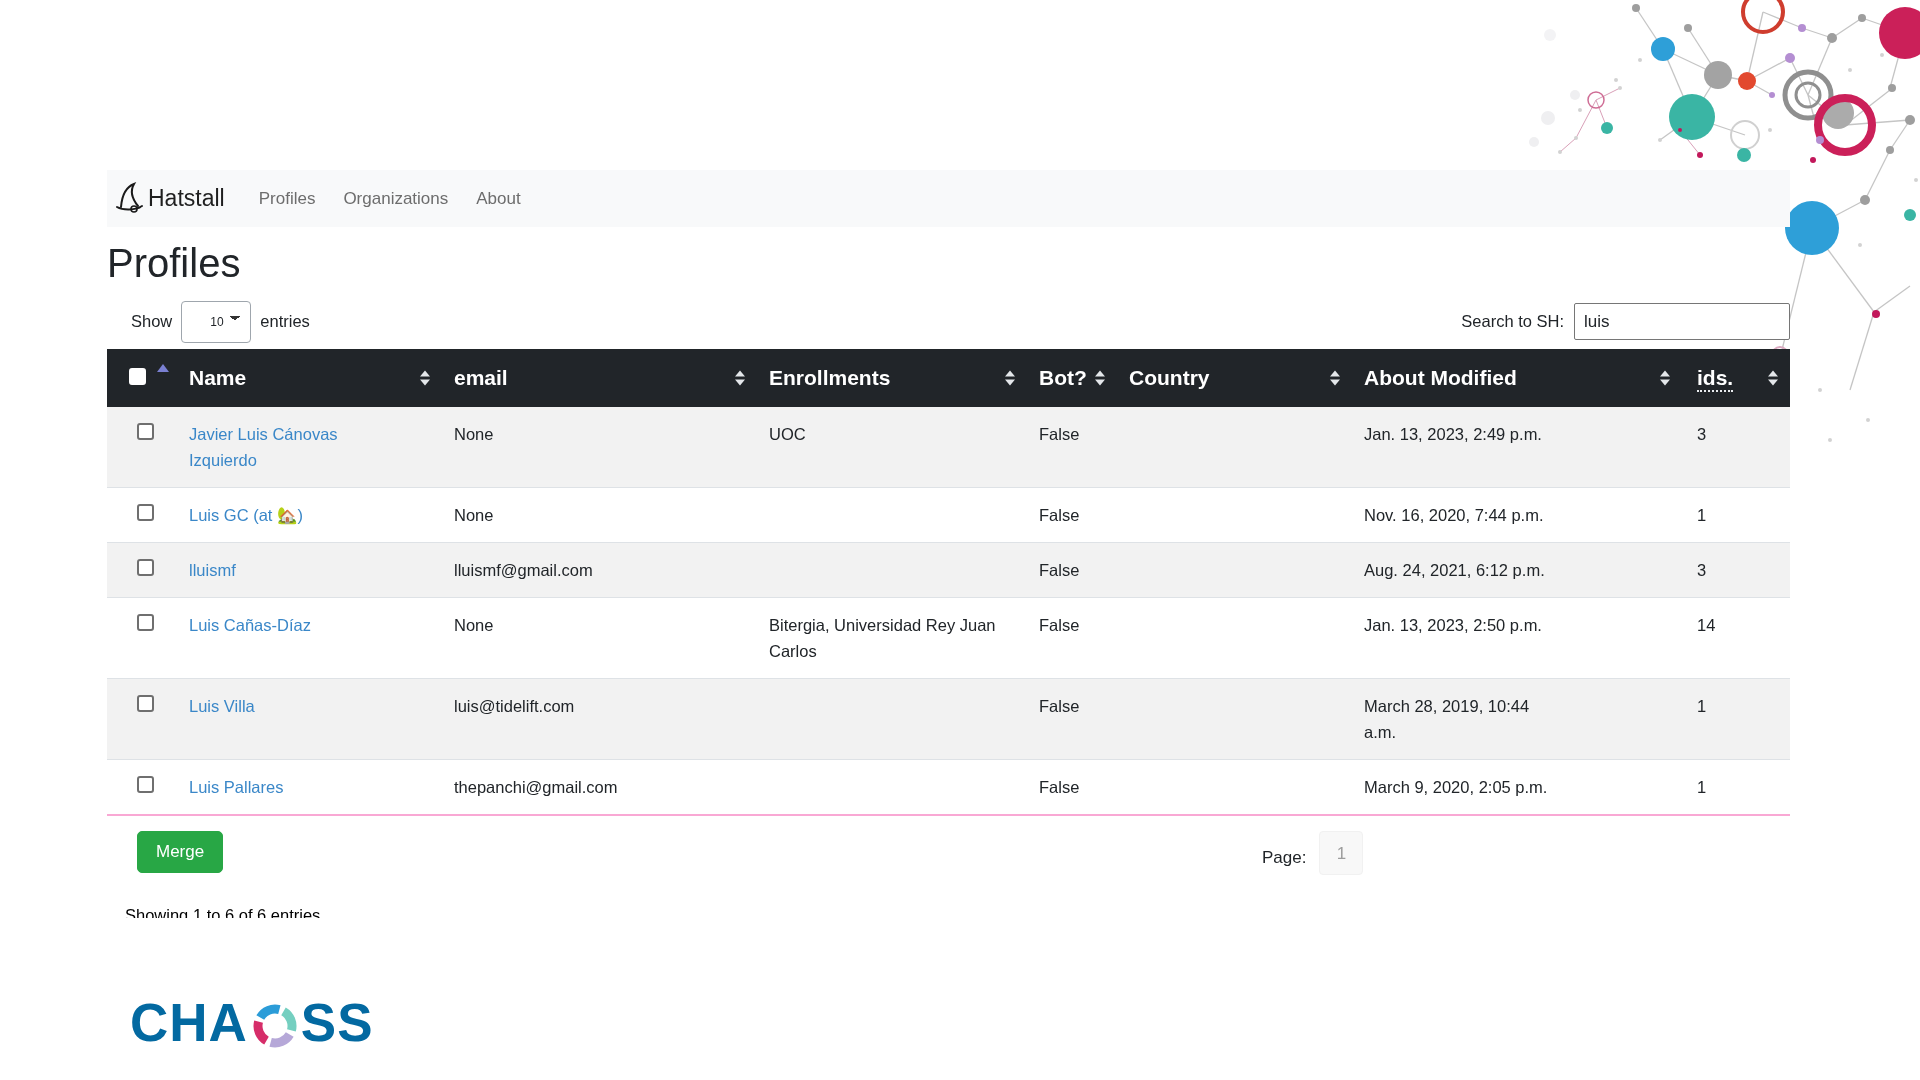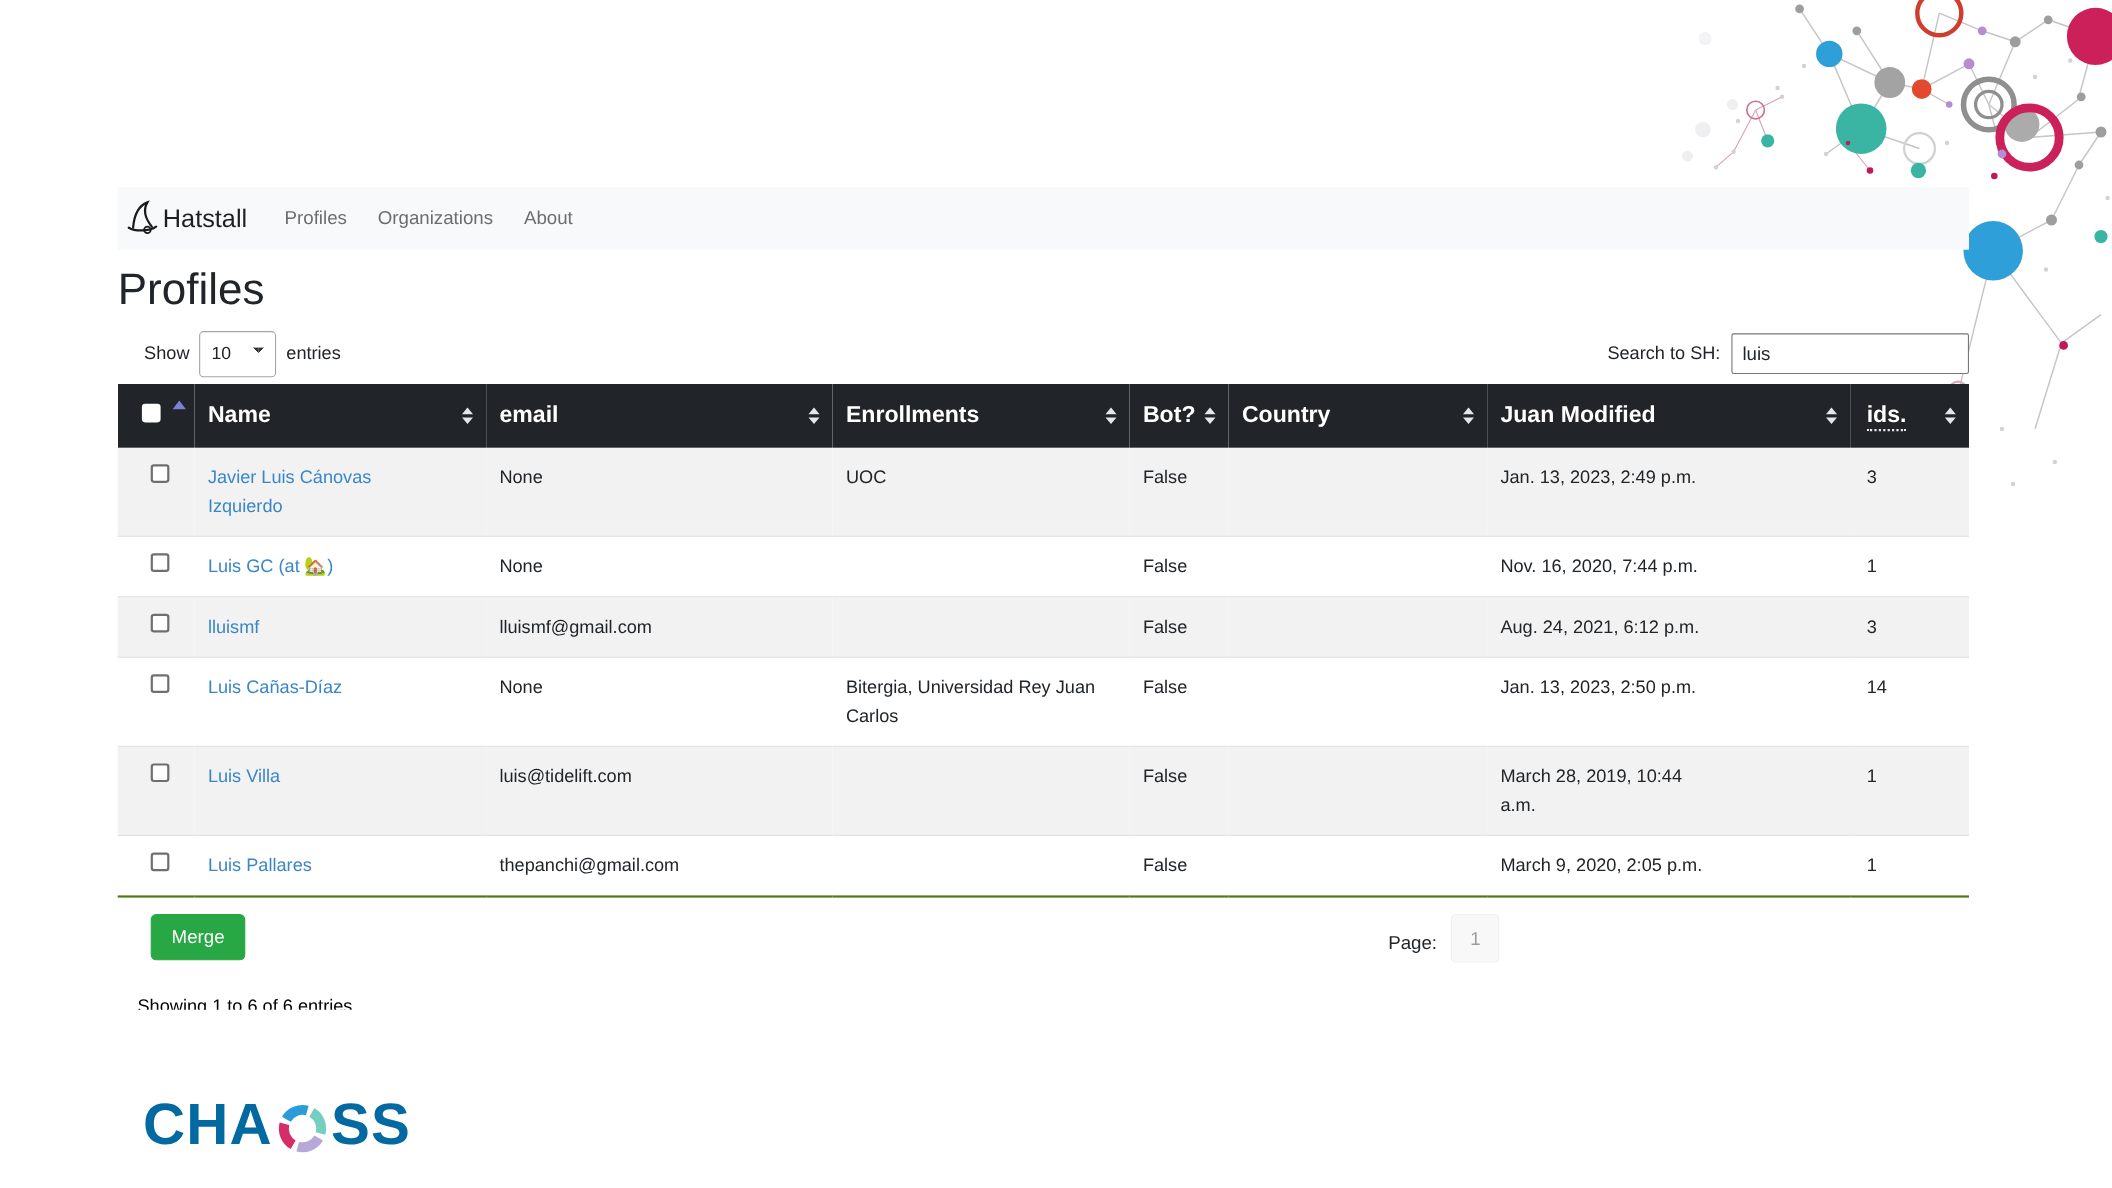--- a/index.html
+++ b/index.html
@@ -17,21 +17,21 @@
   .brand { display:flex; align-items:center; font-size:23px; font-weight:500; color:#1f1f1f; text-decoration:none; margin-right:34px; cursor:pointer; }
   .brand svg { margin-right:3px; }
   .nav-link { font-size:17px; color:#6d6d6d; text-decoration:none; margin-right:28px; cursor:pointer; }
 
   h1.page-title { font-size:40px; font-weight:400; margin-top:12px; line-height:48px; color:#212529; }
 
   
   .controls { display:flex; justify-content:space-between; align-items:center; margin-top:16px; height:37px; }
   .show-entries { margin-left:24px; display:flex; align-items:center; gap:9px; font-size:16.5px; }
   .page-size { width:70px; height:42px; border:1px solid #9fa6ad; border-radius:4px; background:#fff;
-    font-size:16px; font-family:"Liberation Sans",sans-serif; color:#212529; padding:0 6px 0 10px;
+    font-size:12px; font-family:"Liberation Sans",sans-serif; color:#212529; padding:0 6px 0 28px;
     appearance:none; -webkit-appearance:none; background-image:linear-gradient(45deg,transparent 50%,#333 50%),linear-gradient(135deg,#333 50%,transparent 50%);
     background-position:calc(100% - 15px) 14px, calc(100% - 10px) 14px; background-size:5px 5px,5px 5px; background-repeat:no-repeat; }
   .search-box { display:flex; align-items:center; gap:10px; font-size:16.5px; }
   .search-input { width:216px; height:37px; border:1px solid #767676; border-radius:2px; padding:0 9px;
     font-size:17px; font-family:"Liberation Sans",sans-serif; color:#212529; }
 
   
   table.profiles { border-collapse:collapse; width:1683px; margin-top:9px; table-layout:fixed; }
   col.c-sel{width:70px} col.c-name{width:265px} col.c-email{width:315px} col.c-enr{width:270px}
   col.c-bot{width:90px} col.c-country{width:235px} col.c-lm{width:330px} col.c-ids{width:108px}
@@ -41,21 +41,21 @@
   thead th.th-ids { padding-left:15px; }
   .dotted { border-bottom:2px dotted #e9ecef; padding-bottom:1px; }
   .sort-icons { position:absolute; right:12px; top:50%; transform:translateY(-50%); display:flex; flex-direction:column; gap:3px; }
   .sort-icons .up { width:0; height:0; border-left:5px solid transparent; border-right:5px solid transparent; border-bottom:6px solid #e4e7ea; }
   .sort-icons .dn { width:0; height:0; border-left:5px solid transparent; border-right:5px solid transparent; border-top:6px solid #e4e7ea; }
   .sort-asc { position:absolute; right:8px; top:15px; width:0; height:0;
     border-left:6px solid transparent; border-right:6px solid transparent; border-bottom:8px solid #7a80d2; }
 
   tbody td { padding:14px 12px; vertical-align:top; line-height:26px; font-size:16.5px; border-bottom:1px solid #dee2e6; }
   tbody tr:nth-child(odd) { background:#f2f2f2; }
-  tbody tr:last-child td { border-bottom:2px solid #4d7c0f; }
+  tbody tr:last-child td { border-bottom:2px solid #f9a8d4; }
   td.td-sel { padding-left:30px; }
   td.td-ids { padding-left:15px; }
   a.profile-link { color:#3a87c8; text-decoration:none; cursor:pointer; display:inline-block; max-width:170px; }
   .wrap-enr { display:inline-block; max-width:235px; }
   .wrap-lm { display:inline-block; max-width:185px; }
 
   .cb { display:inline-block; width:17px; height:17px; background:#fff; border:2px solid #6f6f6f; border-radius:3px; cursor:pointer; }
   .cb-header { border-color:#fff; }
 
   
@@ -258,21 +258,21 @@
             </span>
         </th>
         <th>
           <span>Country</span>
           <span class="sort-icons">
               <i class="up"></i>
               <i class="dn"></i>
             </span>
         </th>
         <th>
-          <span>Juan Modified</span>
+          <span>About Modified</span>
           <span class="sort-icons">
               <i class="up"></i>
               <i class="dn"></i>
             </span>
         </th>
         <th class="th-ids">
           <span class="dotted">ids.</span>
           <span class="sort-icons">
               <i class="up"></i>
               <i class="dn"></i>

